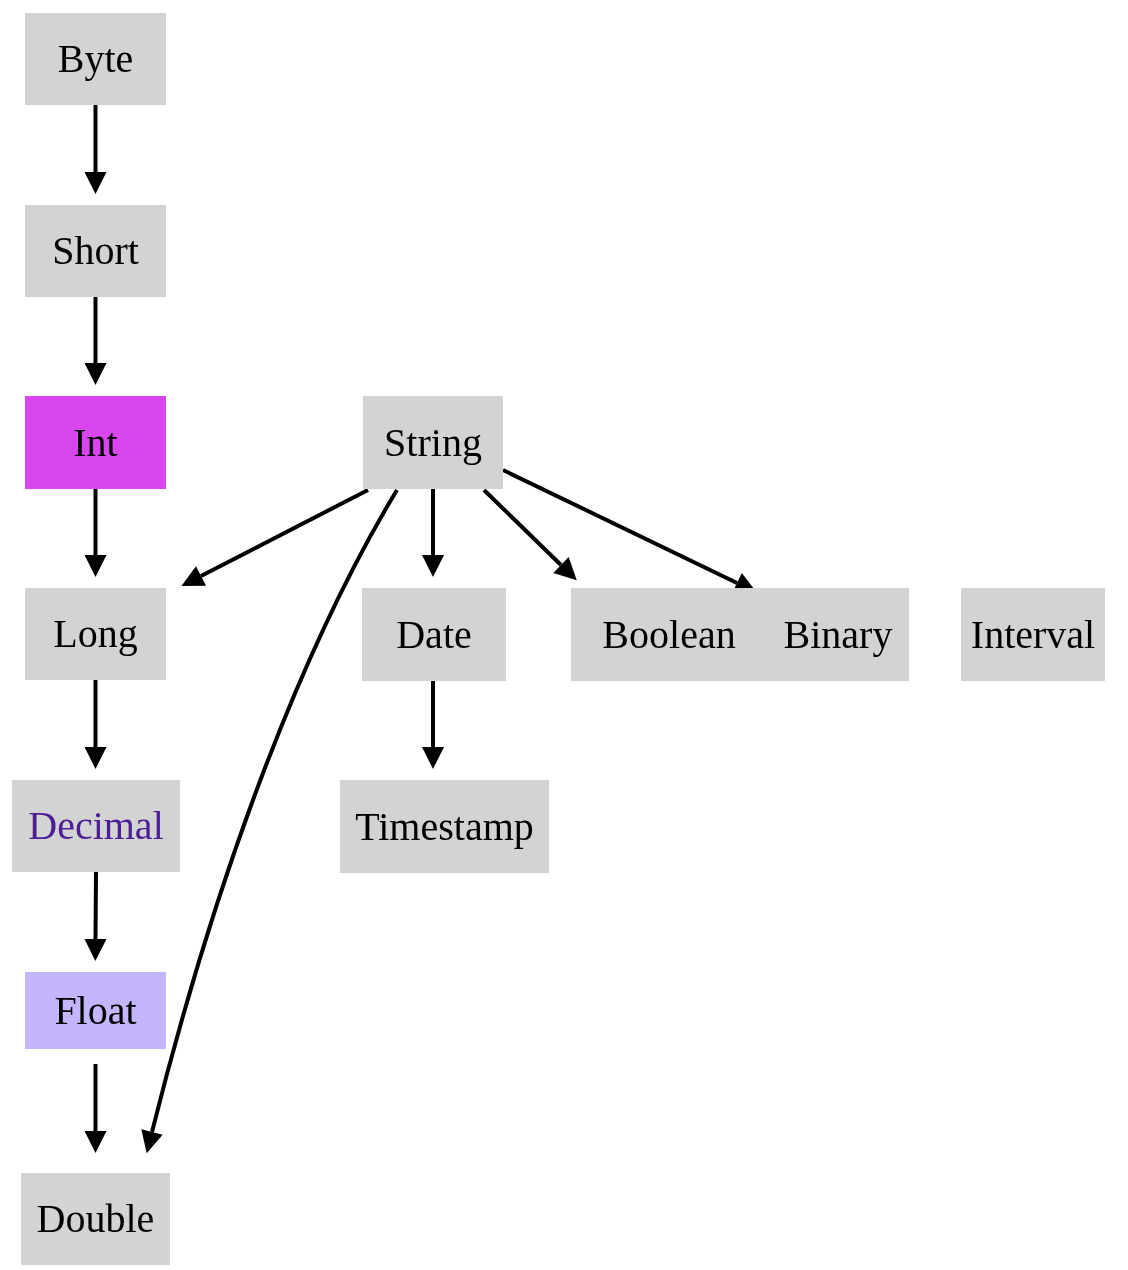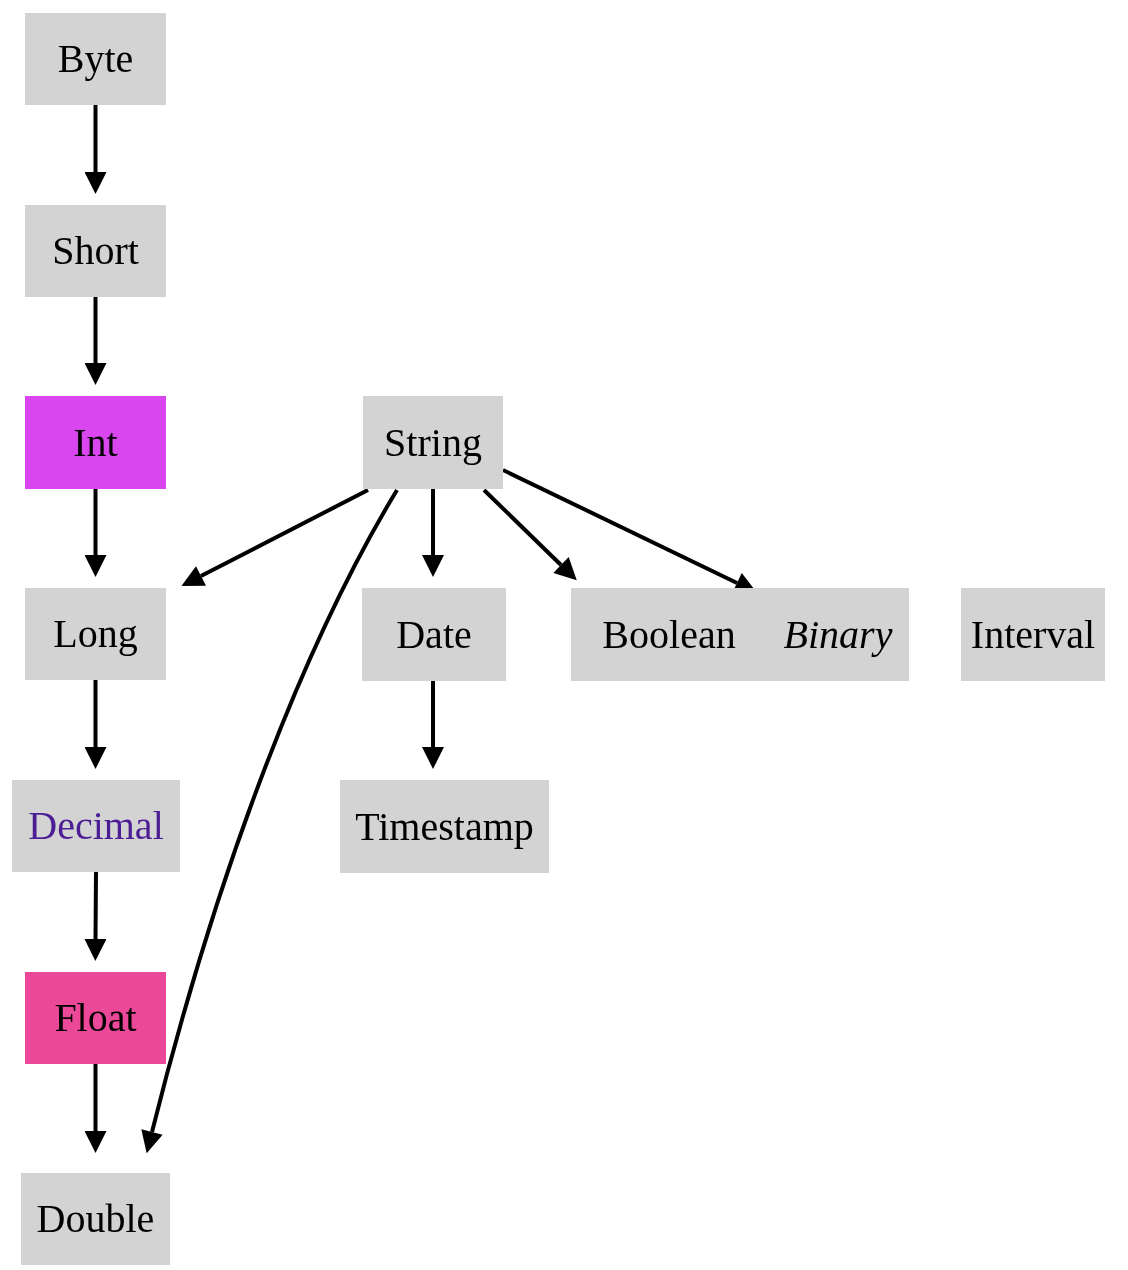--- a/index.html
+++ b/index.html
@@ -76,21 +76,21 @@
     </div>
 
   <div class="node" style="left: 25px; top: 588px; width: 141px; height: 92px; background: rgb(211, 211, 211); color: rgb(0, 0, 0);">
       <span>Long</span>
     </div>
 
   <div class="node" style="left: 12px; top: 780px; width: 168px; height: 92px; background: rgb(211, 211, 211); color: #4c1d95;">
       <span>Decimal</span>
     </div>
 
-  <div class="node" style="left: 25px; top: 972px; width: 141px; height: 92px; background: #ec4899; color: rgb(0, 0, 0); justify-content: center;">
+  <div class="node" style="left: 25px; top: 972px; width: 141px; height: 77px; background: #c4b5fd; color: rgb(0, 0, 0); justify-content: center;">
       <span>Float</span>
     </div>
 
   <div class="node" style="left: 21px; top: 1164px; width: 149px; height: 92px; background: rgb(211, 211, 211); color: rgb(0, 0, 0); margin-top: 9px;">
       <span>Double</span>
     </div>
 
   <div class="node" style="left: 362px; top: 588px; width: 144px; height: 93px; background: rgb(211, 211, 211); color: rgb(0, 0, 0);">
       <span>Date</span>
     </div>
@@ -100,21 +100,21 @@
     </div>
 
   <div class="node" style="left: 329px; top: 780px; width: 209px; height: 93px; background: rgb(211, 211, 211); color: rgb(0, 0, 0); margin-left: 11px;">
       <span>Timestamp</span>
     </div>
 
   <div class="node" style="left: 555px; top: 588px; width: 196px; height: 93px; background: rgb(211, 211, 211); color: rgb(0, 0, 0); margin-left: 16px;">
       <span>Boolean</span>
     </div>
 
-  <div class="node" style="left: 767px; top: 588px; width: 142px; height: 93px; background: rgb(211, 211, 211); color: rgb(0, 0, 0); font-style: italic;">
+  <div class="node" style="left: 767px; top: 588px; width: 142px; height: 93px; background: rgb(211, 211, 211); color: rgb(0, 0, 0);">
       <span>Binary</span>
     </div>
 
   <div class="node" style="left: 961px; top: 588px; width: 144px; height: 93px; background: rgb(211, 211, 211); color: rgb(0, 0, 0);">
       <span>Interval</span>
     </div>
 
 </div>
 
 </body></html>

